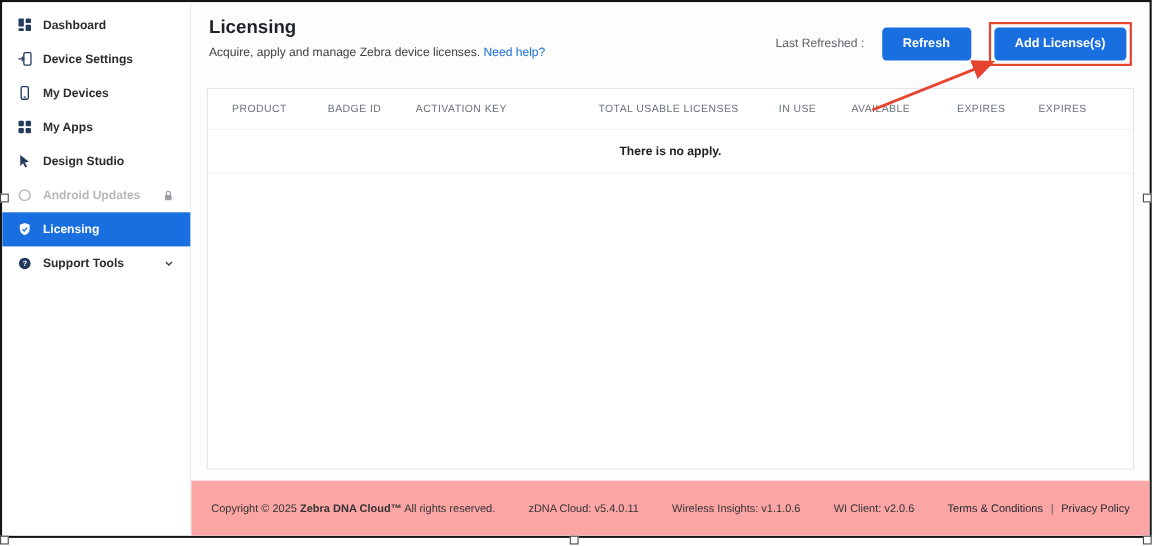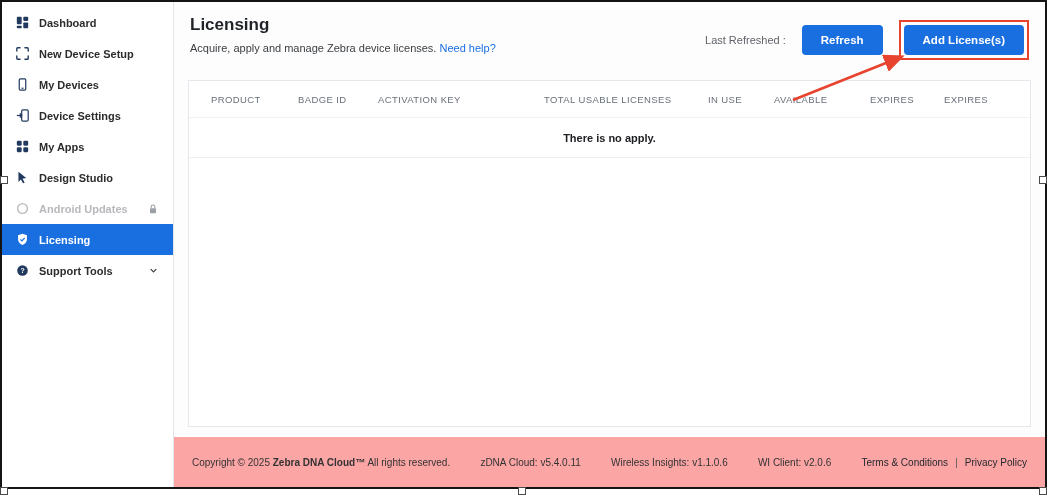--- a/index.html
+++ b/index.html
@@ -75,51 +75,40 @@
           <svg width="13" height="13" viewBox="0 0 16 16" fill="currentColor">
               <rect x="1" y="1" width="6" height="9" rx="1"></rect>
               <rect x="9" y="1" width="6" height="5" rx="1"></rect>
               <rect x="9" y="8" width="6" height="7" rx="1"></rect>
               <rect x="1" y="12" width="6" height="3" rx="1"></rect>
             </svg>
         </span>
         <span>Dashboard</span>
       </div>
 
-      <div class="side-item">
-        <span class="icon">
-          <svg width="13" height="13" viewBox="0 0 16 16" fill="none" stroke="currentColor" stroke-width="1.7" stroke-linecap="round">
-              <path d="M1 5V2a1 1 0 0 1 1-1h3"></path>
-              <path d="M11 1h3a1 1 0 0 1 1 1v3"></path>
-              <path d="M15 11v3a1 1 0 0 1-1 1h-3"></path>
-              <path d="M5 15H2a1 1 0 0 1-1-1v-3"></path>
-            </svg>
-        </span>
-        <span>New Device Setup</span>
-      </div>
-
-      <div class="side-item">
-        <span class="icon">
-          <svg width="13" height="13" viewBox="0 0 16 16" fill="none" stroke="currentColor" stroke-width="1.5">
-              <rect x="4" y="1" width="8" height="14" rx="1.5"></rect>
-              <line x1="6.8" y1="12.6" x2="9.2" y2="12.6"></line>
-            </svg>
-        </span>
-        <span>My Devices</span>
-      </div>
 
       <div class="side-item">
         <span class="icon">
           <svg width="13" height="13" viewBox="0 0 16 16" fill="none" stroke="currentColor" stroke-width="1.5">
               <rect x="7" y="1" width="8" height="14" rx="1.5"></rect>
               <path d="M1 8h6"></path>
               <path d="M4.6 5.6L7 8l-2.4 2.4"></path>
             </svg>
         </span>
         <span>Device Settings</span>
+      </div>
+
+      <div class="side-item">
+        <span class="icon">
+          <svg width="13" height="13" viewBox="0 0 16 16" fill="none" stroke="currentColor" stroke-width="1.5">
+              <rect x="4" y="1" width="8" height="14" rx="1.5"></rect>
+              <line x1="6.8" y1="12.6" x2="9.2" y2="12.6"></line>
+            </svg>
+        </span>
+        <span>My Devices</span>
       </div>
 
       <div class="side-item">
         <span class="icon">
           <svg width="13" height="13" viewBox="0 0 16 16" fill="currentColor">
               <rect x="1" y="1" width="6" height="6" rx="1.4"></rect>
               <rect x="9" y="1" width="6" height="6" rx="1.4"></rect>
               <rect x="1" y="9" width="6" height="6" rx="1.4"></rect>
               <rect x="9" y="9" width="6" height="6" rx="1.4"></rect>
             </svg>

